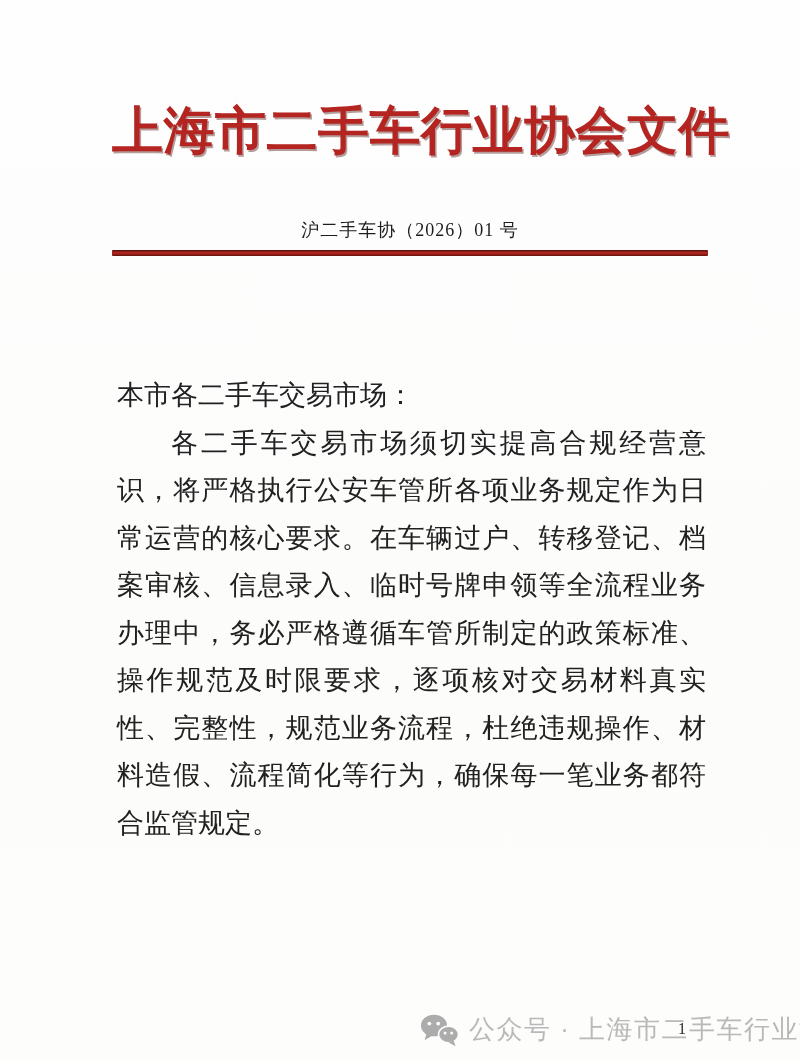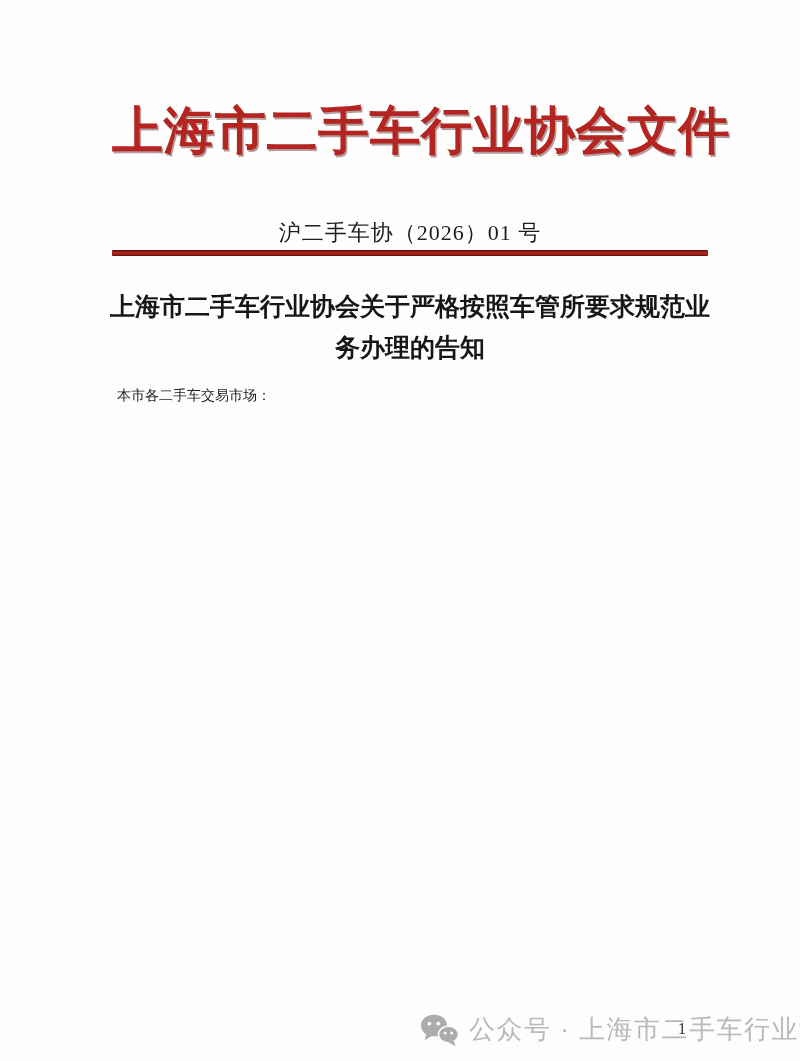--- a/index.html
+++ b/index.html
@@ -29,21 +29,21 @@
     text-shadow: 1.5px 1.5px 0 rgba(70, 10, 8, 0.40);
     white-space: nowrap;
     letter-spacing: 0.5px;
   }
   .doc-number {
     position: absolute;
     top: 218px;
     left: 112px;
     width: 596px;
     text-align: center;
-    font-size: 22px;
+    font-size: 18px;
     color: #1d1d1d;
     letter-spacing: 1px;
   }
   .red-rule {
     position: absolute;
     top: 250px;
     left: 112px;
     width: 596px;
     height: 6px;
     background: linear-gradient(180deg, #4e0f0b 0%, #b5281f 45%, #8c1a14 80%, #5a120d 100%);
@@ -59,21 +59,21 @@
     line-height: 41px;
     font-weight: 700;
     font-family: "Liberation Sans", "DejaVu Sans", sans-serif;
     color: #161616;
   }
   .body-text {
     position: absolute;
     top: 372px;
     left: 117px;
     width: 589px;
-    font-size: 14px;
+    font-size: 27px;
     line-height: 47.5px;
     color: #212121;
     text-align: justify;
   }
   .body-text p { margin: 0; }
   .body-text p.indent { text-indent: 2em; }
   .watermark {
     position: absolute;
     top: 1012px;
     left: 420px;
@@ -102,24 +102,24 @@
 <body>
 
 <div class="page">
 
   <div class="letterhead-title">上海市二手车行业协会文件</div>
 
   <div class="doc-number">沪二手车协（2026）01 号</div>
 
   <div class="red-rule"></div>
 
-  <div class="notice-heading">上海市二手车行业协会关于严格按照车管所要求规范业务办理的告知</div>
 
   <div class="body-text">
     <p>本市各二手车交易市场：</p>
+    <p class="indent">各二手车交易市场须切实提高合规经营意识，将严格执行公安车管所各项业务规定作为日常运营的核心要求。在车辆过户、转移登记、档案审核、信息录入、临时号牌申领等全流程业务办理中，务必严格遵循车管所制定的政策标准、操作规范及时限要求，逐项核对交易材料真实性、完整性，规范业务流程，杜绝违规操作、材料造假、流程简化等行为，确保每一笔业务都符合监管规定。</p>
   </div>
 
   <div class="watermark">
     <svg class="icon" width="40" height="33" viewBox="0 0 40 33" aria-hidden="true">
       <g fill="#acacac">
         <ellipse cx="14" cy="11.5" rx="13" ry="10.8"></ellipse>
         <path d="M6.5 19.5 L4.6 26.2 L12.5 21.5 Z"></path>
         <ellipse cx="28.5" cy="20.5" rx="10" ry="8.4" stroke="#fdfdfc" stroke-width="1.6"></ellipse>
         <path d="M33.5 26.5 L35.6 32.2 L28.6 28.4 Z"></path>
       </g>

